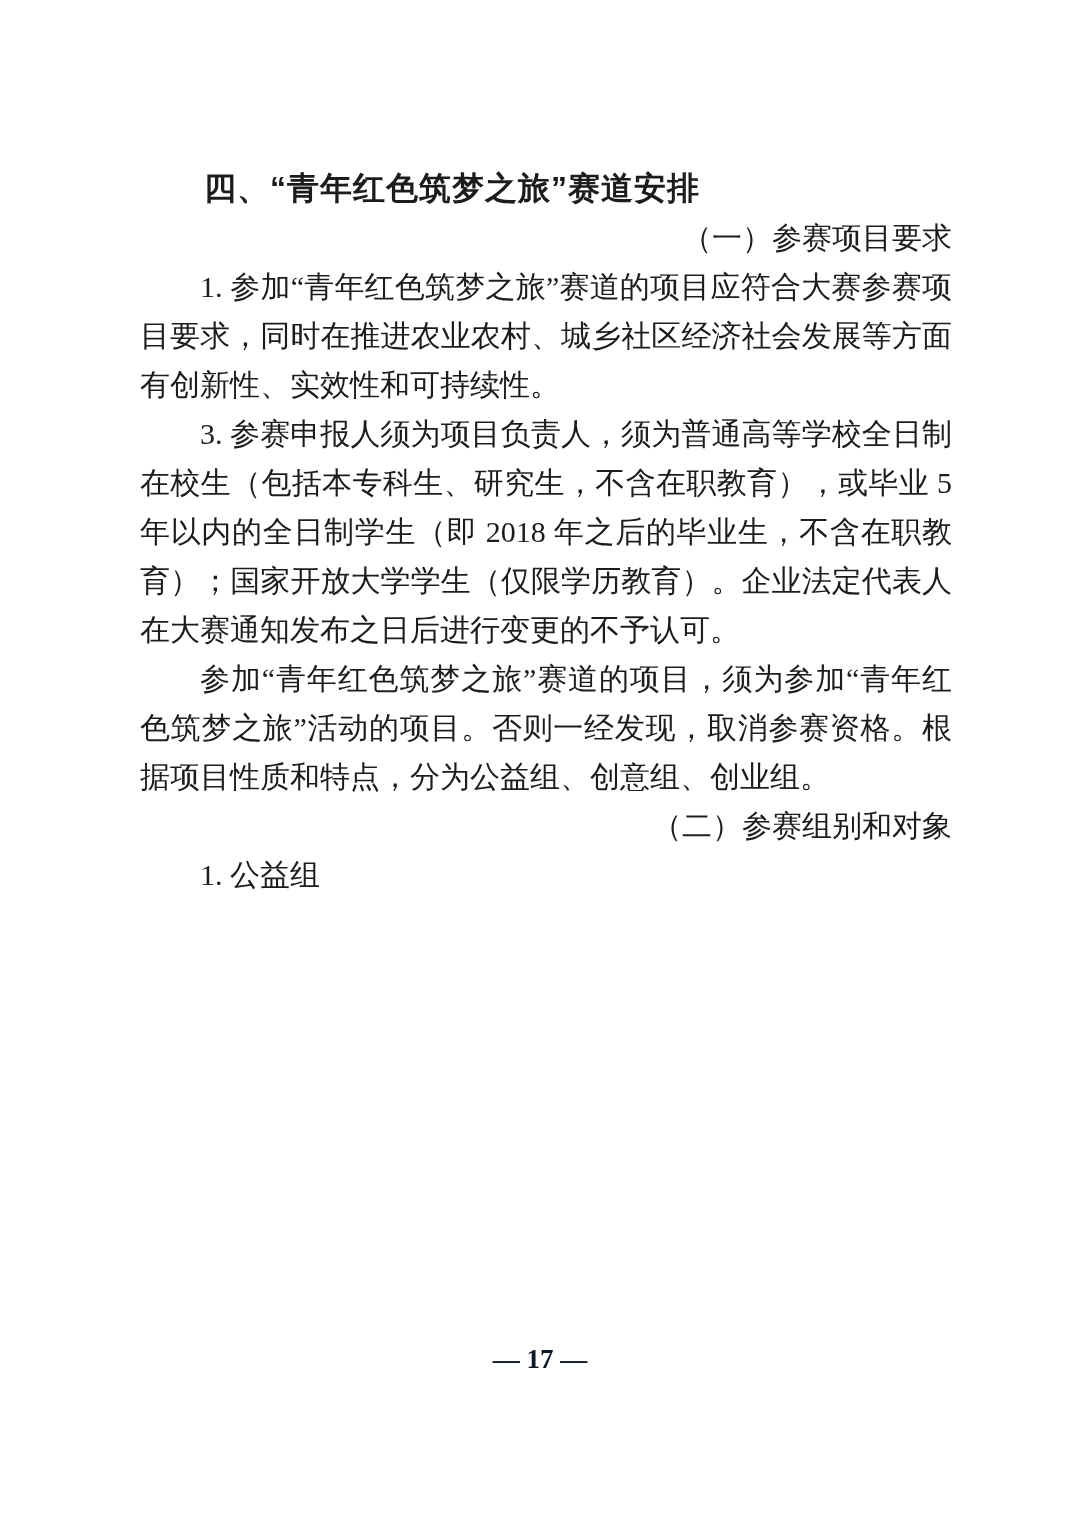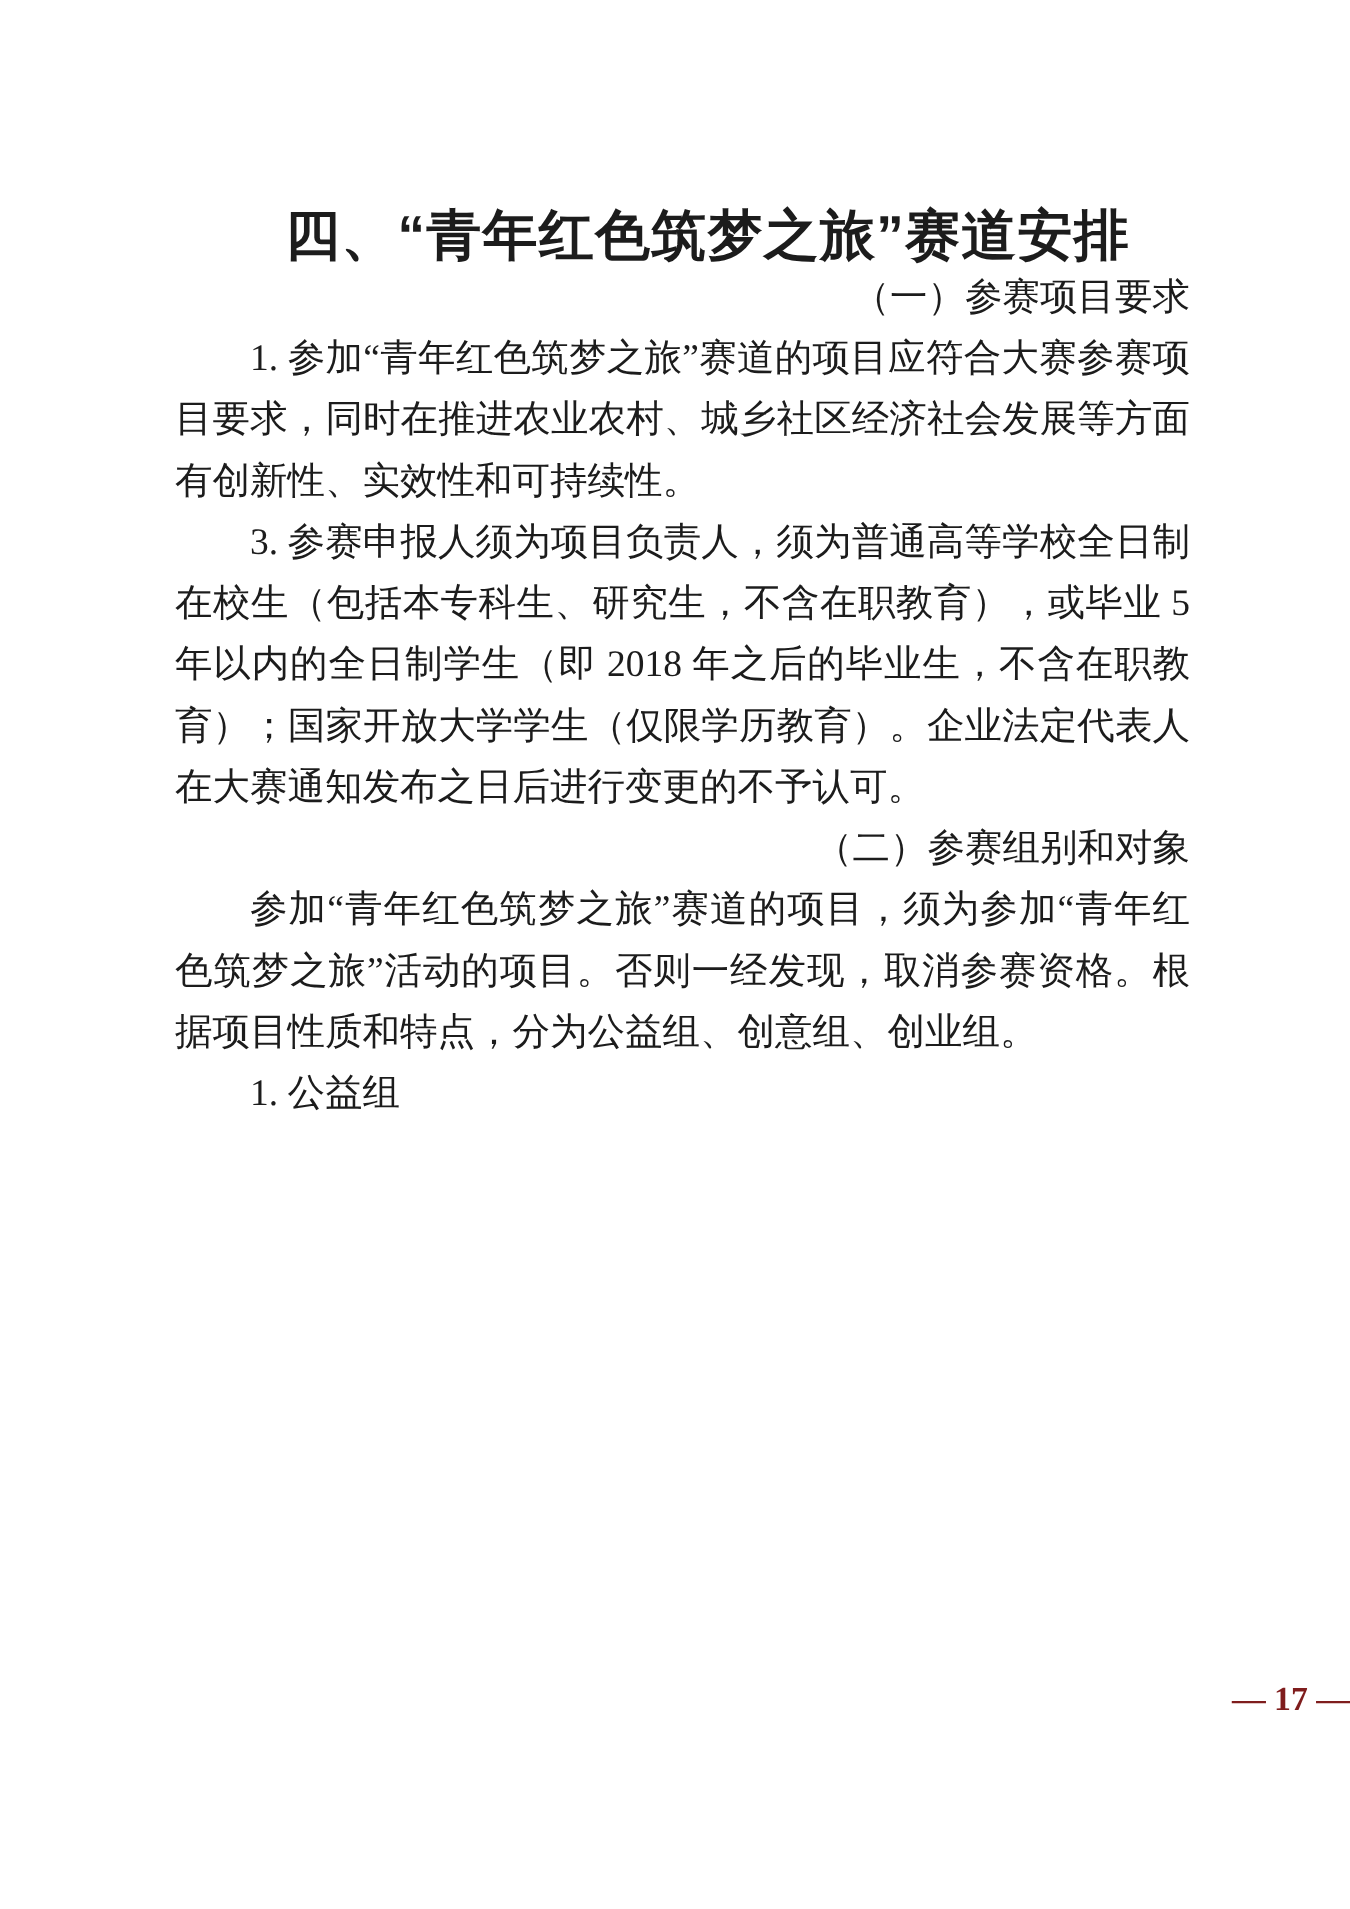--- a/index.html
+++ b/index.html
@@ -28,53 +28,53 @@
     text-justify: inter-character;
   }
   .block {
     margin: 0;
     padding: 0;
     text-indent: 2em;
   }
   .block.heading {
     font-family: "Liberation Sans", "DejaVu Sans", sans-serif;
     font-weight: 700;
-    font-size: 44px;
+    font-size: 32px;
     letter-spacing: 1px;
     text-align: left;
   }
   .block.subheading {
     font-weight: 400;
     text-align: right;
   }
   .footer {
     position: absolute;
     left: 0;
     top: 1341px;
     width: 100%;
-    text-align: right;
+    text-align: center;
     font-family: "Liberation Serif", "DejaVu Serif", serif;
     font-weight: 700;
     font-size: 27px;
     line-height: 36px;
-    color: #7f1d1d;
+    color: #0f172a;
   }
 </style>
 </head>
 <body>
 
 <div class="page">
 
   <div class="content" id="document-body">
       <p class="block heading">四、“青年红色筑梦之旅”赛道安排</p>
       <p class="block subheading">（一）参赛项目要求</p>
       <p class="block body">1. 参加“青年红色筑梦之旅”赛道的项目应符合大赛参赛项目要求，同时在推进农业农村、城乡社区经济社会发展等方面有创新性、实效性和可持续性。</p>
       <p class="block body">3. 参赛申报人须为项目负责人，须为普通高等学校全日制在校生（包括本专科生、研究生，不含在职教育），或毕业 5 年以内的全日制学生（即 2018 年之后的毕业生，不含在职教育）；国家开放大学学生（仅限学历教育）。企业法定代表人在大赛通知发布之日后进行变更的不予认可。</p>
+      <p class="block body">参加“青年红色筑梦之旅”赛道的项目，须为参加“青年红色筑梦之旅”活动的项目。否则一经发现，取消参赛资格。根据项目性质和特点，分为公益组、创意组、创业组。</p>
       <p class="block subheading">（二）参赛组别和对象</p>
-      <p class="block body">参加“青年红色筑梦之旅”赛道的项目，须为参加“青年红色筑梦之旅”活动的项目。否则一经发现，取消参赛资格。根据项目性质和特点，分为公益组、创意组、创业组。</p>
       <p class="block body">1. 公益组</p>
     </div>
 
   <div class="footer">
     <span>— 17 —</span>
   </div>
 
 </div>
 
 </body></html>

